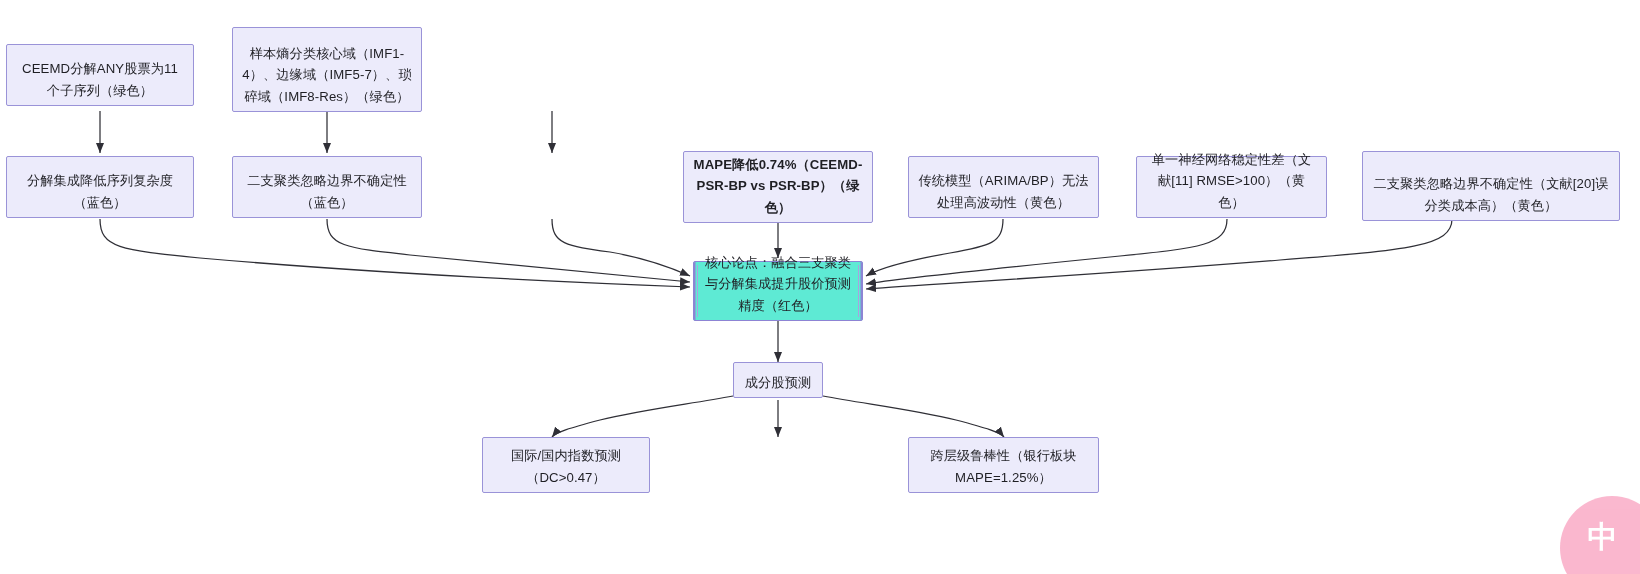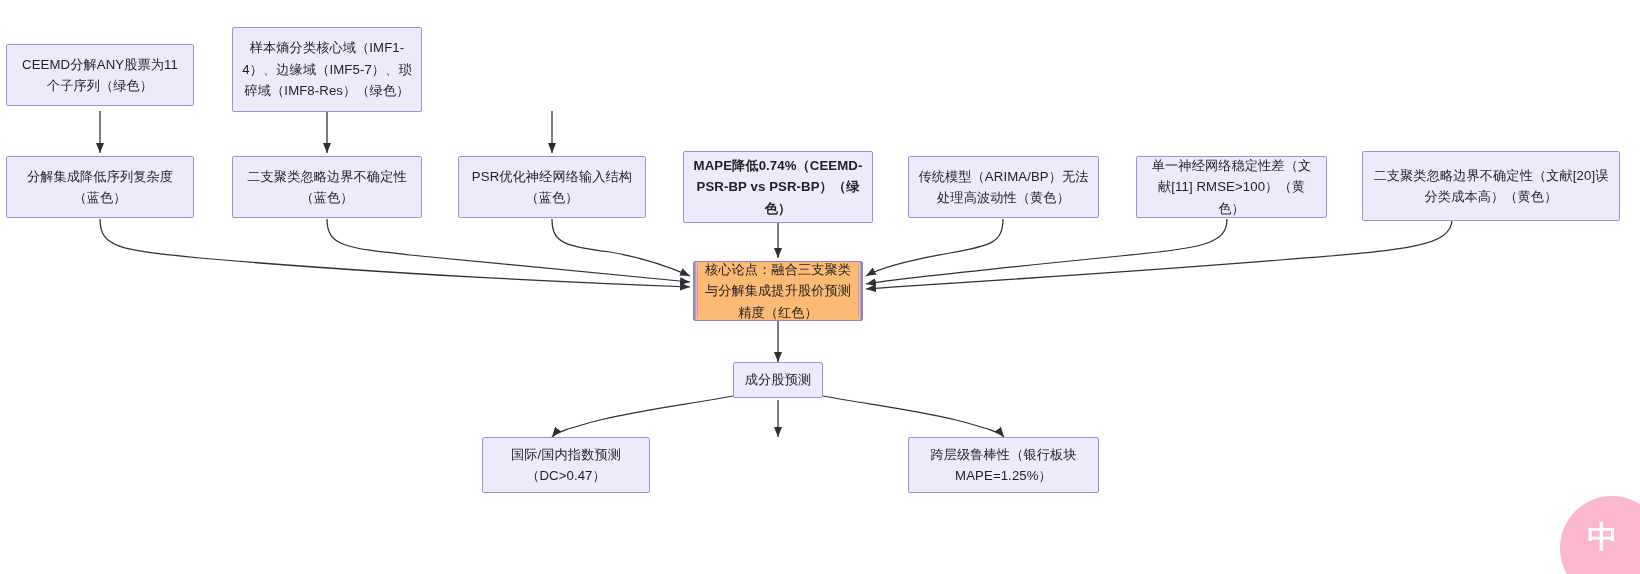--- a/index.html
+++ b/index.html
@@ -25,33 +25,33 @@
     height: 574px;
     pointer-events: none;
   }
   .node {
     position: absolute;
     box-sizing: border-box;
     background: #ecebfb;
     border: 1px solid #9a93d8;
     border-radius: 2px;
     display: flex;
-    align-items: center;
+    align-items: flex-end;
     justify-content: center;
     text-align: center;
     color: #1f1f24;
     font-size: 13.2px;
     line-height: 1.62;
     padding: 4px 9px;
     letter-spacing: 0.1px;
     z-index: 2;
   }
   .node span { display: block; width: 100%; }
   .node.core {
-    background: #fdba74;
+    background: #5eead4;
     border: 1.6px solid #8d84d4;
     box-shadow: inset 3px 0 0 -1.5px #8d84d4, inset -3px 0 0 -1.5px #8d84d4;
   }
   .node.core::before {
     content: "";
     position: absolute;
     left: 3px; top: 3px; right: 3px; bottom: 3px;
     border-left: 1px solid #a9a2e0;
     border-right: 1px solid #a9a2e0;
     pointer-events: none;
@@ -122,23 +122,20 @@
 
 
   <div class="node" style="left:6px; top:156px; width:188px; height:62px;">
     <span>分解集成降低序列复杂度（蓝色）</span>
   </div>
 
   <div class="node" style="left:232px; top:156px; width:190px; height:62px;">
     <span>二支聚类忽略边界不确定性（蓝色）</span>
   </div>
 
-  <div class="node" style="left:458px; top:156px; width:188px; height:62px;">
-    <span>PSR优化神经网络输入结构（蓝色）</span>
-  </div>
 
   <div class="node" style="left:683px; top:151px; width:190px; height:72px;font-weight:bold;">
     <span>MAPE降低0.74%（CEEMD-PSR-BP vs PSR-BP）（绿色）</span>
   </div>
 
   <div class="node" style="left:908px; top:156px; width:191px; height:62px;">
     <span>传统模型（ARIMA/BP）无法处理高波动性（黄色）</span>
   </div>
 
   <div class="node" style="left:1136px; top:156px; width:191px; height:62px;">

